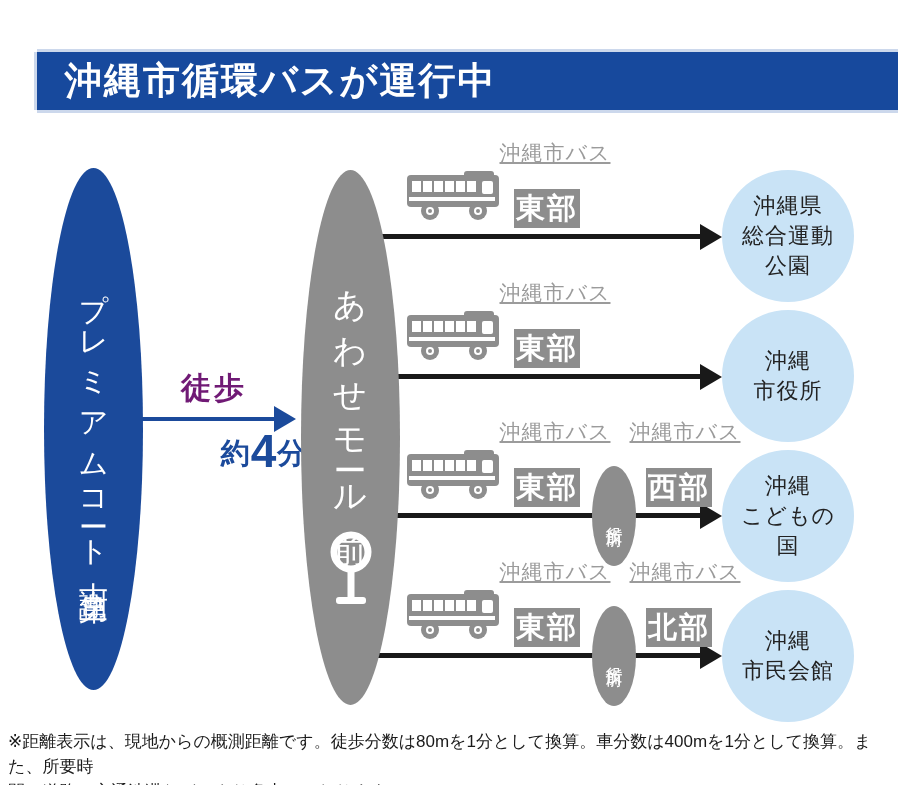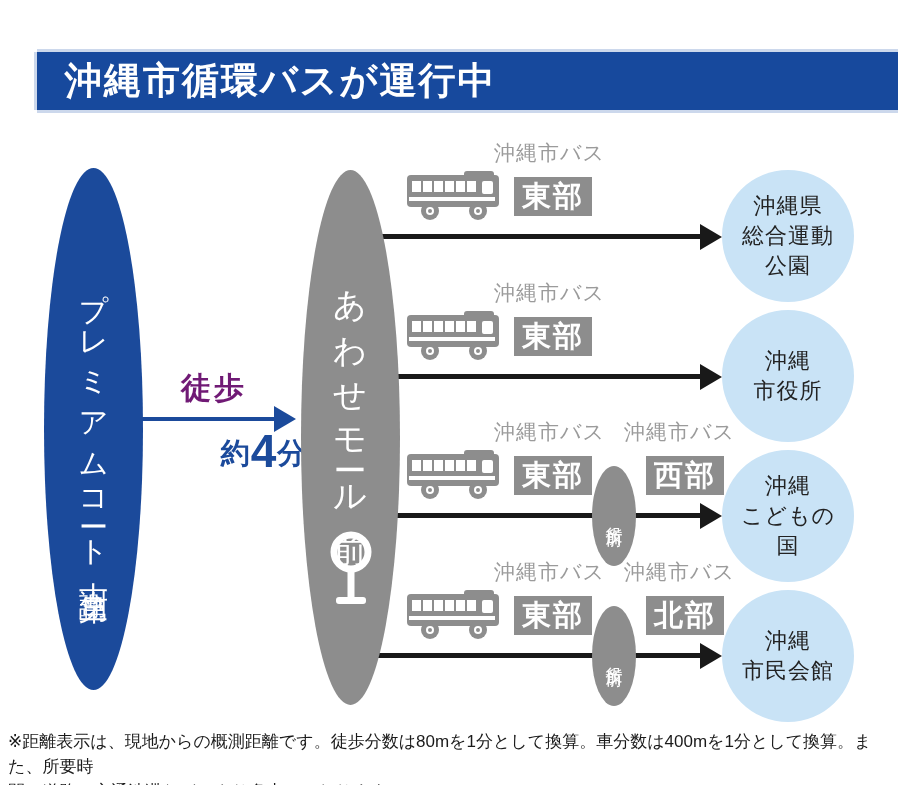--- a/index.html
+++ b/index.html
@@ -31,24 +31,24 @@
   .hub{position:absolute;left:301px;top:170px;width:99px;height:535px;background:#8d8d8d;
        border-radius:50%;display:flex;flex-direction:column;align-items:center;justify-content:center;z-index:5;}
   .hub .vtext{writing-mode:vertical-rl;color:#fff;font-size:33px;letter-spacing:9px;line-height:1;}
   .hub svg{margin-top:14px;}
 
   
   .route-row{position:absolute;left:0;width:898px;height:110px;}
   .arrow-line{position:absolute;left:360px;top:97px;width:342px;height:5px;background:#191919;z-index:1;}
   .arrow-head{position:absolute;left:700px;top:87px;width:0;height:0;z-index:1;
               border-left:22px solid #191919;border-top:13px solid transparent;border-bottom:13px solid transparent;}
-  .op-label{position:absolute;top:2px;width:122px;color:#9b9b9b;font-size:21px;letter-spacing:1px;}
+  .op-label{position:absolute;top:2px;width:122px;text-align:center;color:#9b9b9b;font-size:21px;letter-spacing:1px;text-decoration:underline;}
   .op1{left:494px;} .op2{left:624px;}
   .bus{position:absolute;left:406px;top:32px;width:100px;height:54px;}
-  .badge{position:absolute;top:40px;width:78px;height:39px;background:#8d8d8d;color:#fff;
+  .badge{position:absolute;top:52px;width:66px;height:39px;background:#8d8d8d;color:#fff;
          font-size:29px;font-weight:bold;display:flex;align-items:center;justify-content:center;
          letter-spacing:2px;z-index:2;}
   .b1{left:514px;} .b2{left:646px;}
   .via{position:absolute;left:592px;top:50px;width:44px;height:100px;background:#8d8d8d;border-radius:50%;
        display:flex;align-items:center;justify-content:center;z-index:2;}
   .via span{writing-mode:vertical-rl;color:#fff;font-size:17px;letter-spacing:2px;line-height:1;}
 
   
   .dest{position:absolute;left:722px;width:132px;height:132px;background:#c9e3f6;border-radius:50%;
         display:flex;align-items:center;justify-content:center;text-align:center;z-index:2;}

